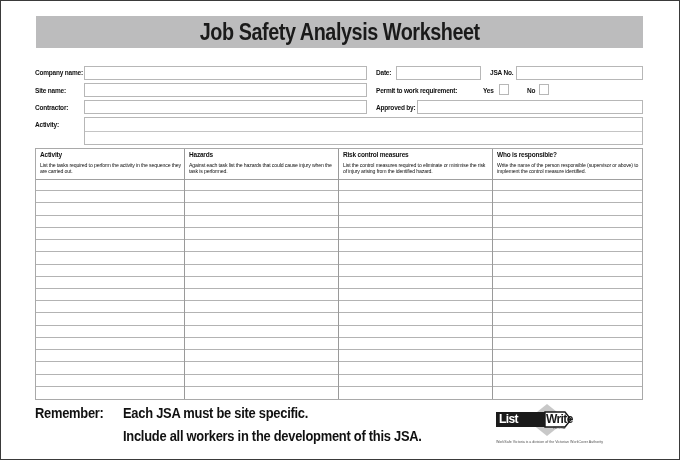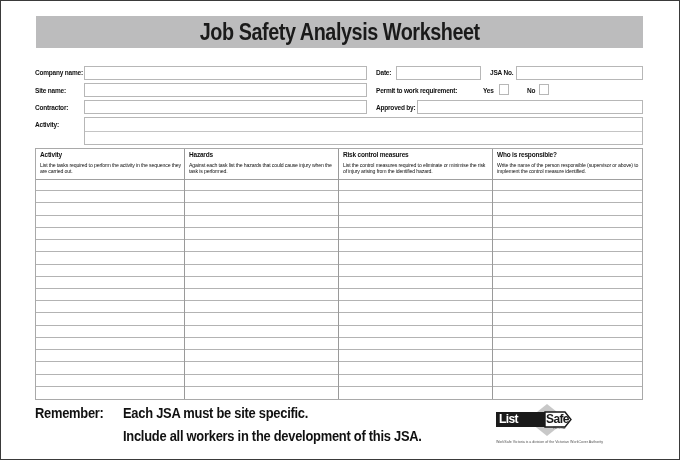--- a/index.html
+++ b/index.html
@@ -149,16 +149,16 @@
 <div class="remember" style="left:123px;top:404px;">Each JSA must be site specific.</div>
 <div class="remember" style="left:123px;top:427px;">Include all workers in the development of this JSA.</div>
 
 <div class="logo">
   <svg width="100" height="34" viewBox="0 0 100 34">
     <polygon points="52,1 72,17 52,33 32,17" fill="#c8c8c8"></polygon>
     <rect x="1" y="9" width="50" height="15" fill="#1a1a1a"></rect>
     <path d="M50,9 L70,9 L76,16.5 L70,24 L50,24 Z" fill="#ffffff" stroke="#1a1a1a" stroke-width="1.4"></path>
   </svg>
   <span style="position:absolute;left:4px;top:9px;font-size:12px;font-weight:bold;color:#fff;letter-spacing:-0.6px;">List</span>
-  <span style="position:absolute;left:51px;top:9px;font-size:12px;font-weight:bold;color:#1a1a1a;letter-spacing:-0.6px;">Safe</span>
+  <span style="position:absolute;left:51px;top:9px;font-size:12px;font-weight:bold;color:#1a1a1a;letter-spacing:-0.6px;">Write</span>
   <span style="position:absolute;left:58px;top:24px;font-size:2.6px;color:#333;">VICTORIA</span>
 </div>
 <div class="logo-note">WorkSafe Victoria is a division of the Victorian WorkCover Authority</div>
 
 </body></html>

